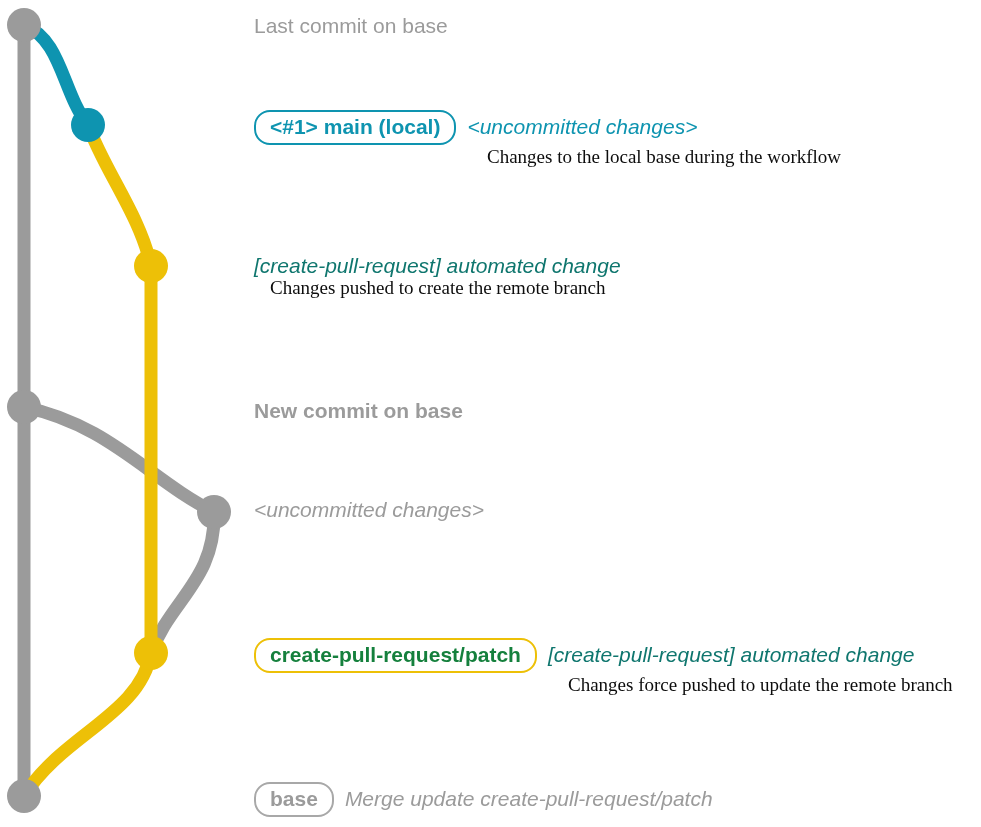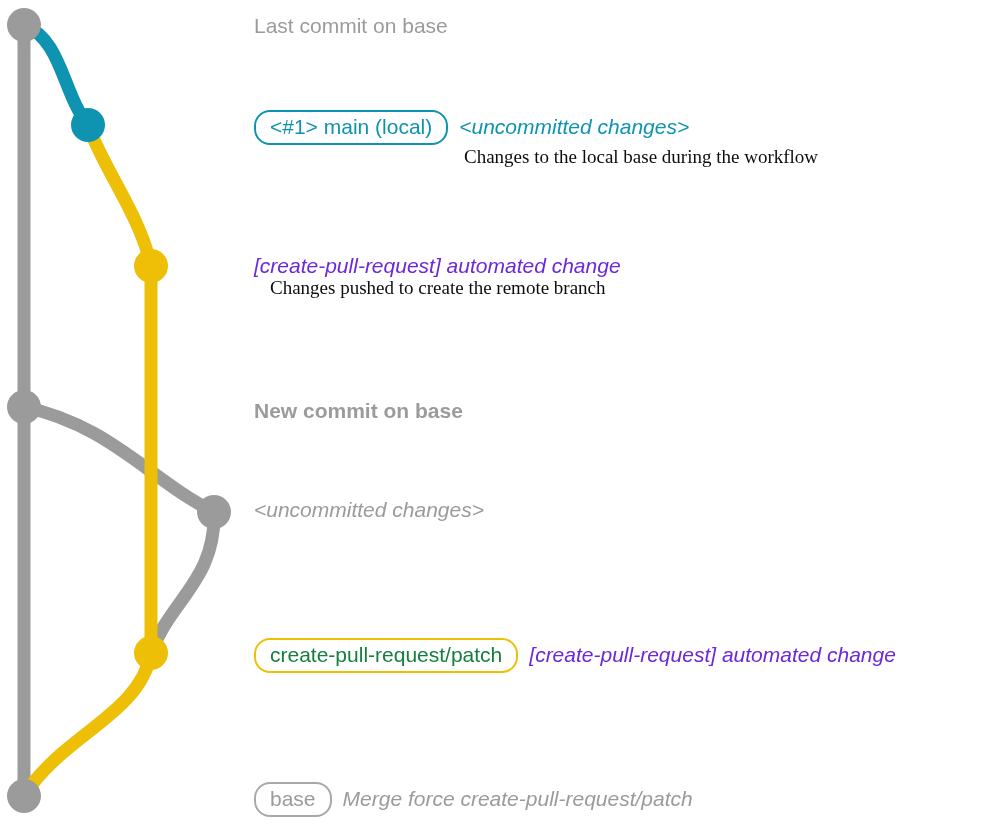--- a/index.html
+++ b/index.html
@@ -35,32 +35,33 @@
   .ref-chip {
     display: inline-block;
     border: 2px solid #9b9b9b;
     border-radius: 16px;
     padding: 4px 14px 5px 14px;
     font-size: 21px;
     line-height: 1.05;
     color: #9b9b9b;
     background: #ffffff;
     margin-right: 11px;
+    font-weight: bold;
   }
   .ref-chip.blue  { border-color: #0e94b0; color: #0e94b0; }
   .ref-chip.yellow{ border-color: #edc007; color: #15803d; }
   .ref-chip.gray  { border-color: #a8a8a8; color: #9b9b9b; }
   .subject {
     font-size: 21px;
     line-height: 1.1;
     color: #9b9b9b;
     font-style: italic;
   }
   .subject.blue   { color: #0e94b0; }
-  .subject.yellow { color: #6d28d9; }
+  .subject.yellow { color: #0f766e; }
   .subject.gray   { color: #9b9b9b; }
   .note {
     position: absolute;
     font-family: "Liberation Serif", serif;
     font-size: 19px;
     line-height: 1.15;
     color: #0d0d0d;
     white-space: nowrap;
   }
   .plain-row {
@@ -102,36 +103,37 @@
       <circle cx="24" cy="796" r="17" fill="#9b9b9b"></circle>
     </g>
   </svg>
 
   <div class="plain-row" style="left:254px; top:14px;">Last commit on base</div>
 
   <div class="row" style="left:254px; top:110px;">
     <span class="ref-chip blue">&lt;#1&gt; main (local)</span>
     <span class="subject blue">&lt;uncommitted changes&gt;</span>
   </div>
-  <div class="note" style="left:464px; top:146px;">Changes to the local base during the workflow</div>
+  <div class="note" style="left:487px; top:146px;">Changes to the local base during the workflow</div>
 
   <div class="row" style="left:254px; top:254px;">
     <span class="subject yellow">[create-pull-request] automated change</span>
   </div>
   <div class="note" style="left:270px; top:277px;">Changes pushed to create the remote branch</div>
 
   <div class="plain-row" style="left:254px; top:399px;font-weight:bold;">New commit on base</div>
 
   <div class="row" style="left:254px; top:498px;">
     <span class="subject gray">&lt;uncommitted changes&gt;</span>
   </div>
 
   <div class="row" style="left:254px; top:638px;">
     <span class="ref-chip yellow">create-pull-request/patch</span>
     <span class="subject yellow">[create-pull-request] automated change</span>
   </div>
+  <div class="note" style="left:568px; top:674px;">Changes force pushed to update the remote branch</div>
 
   <div class="row" style="left:254px; top:782px;">
     <span class="ref-chip gray">base</span>
-    <span class="subject gray">Merge force create-pull-request/patch</span>
+    <span class="subject gray">Merge update create-pull-request/patch</span>
   </div>
 
 </div>
 
 </body></html>

